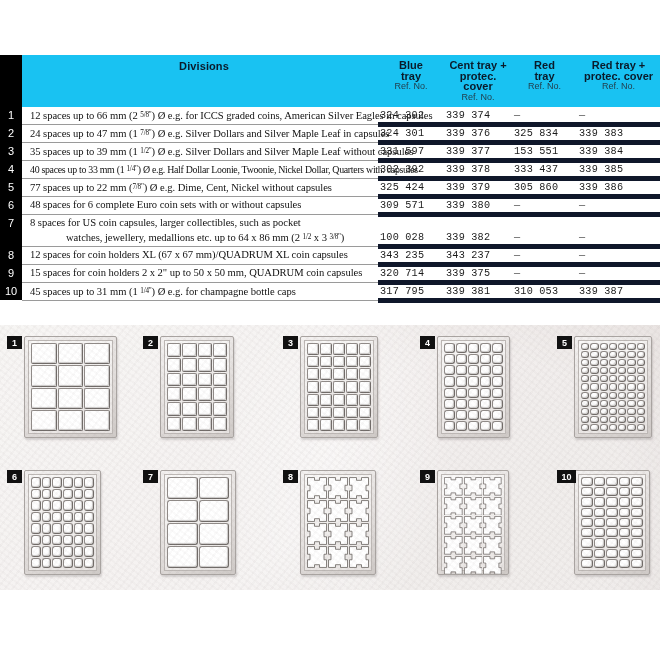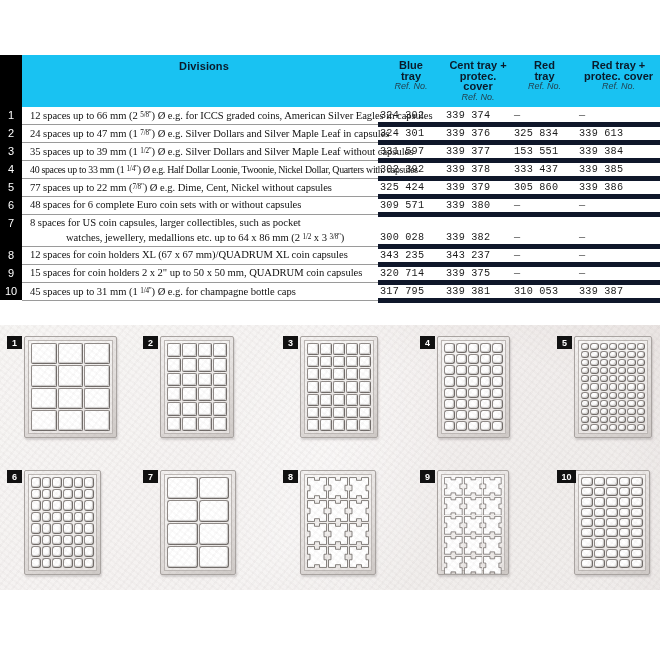--- a/index.html
+++ b/index.html
@@ -31,21 +31,21 @@
     padding-left: 8px;
     font-weight: bold; font-size: 11px; color: #0a1a2a;
     letter-spacing: .1px;
   }
   .hdr-title {
     font-weight: bold; font-size: 11px; color: #0a1a2a;
     line-height: 10.5px; white-space: pre-line;
   }
   .hdr-ref {
     font-weight: normal; font-size: 9px; color: #22404f;
-    line-height: 11px; margin-top: 0px; font-style: italic;
+    line-height: 11px; margin-top: 0px;
   }
 
   
   .num-cell {
     background: #000000; color: #ffffff;
     font-family: "Liberation Sans", sans-serif;
     font-size: 11px; text-align: center;
     vertical-align: middle;
     width: 22px; padding: 0;
     line-height: 15px;
@@ -182,21 +182,21 @@
             <td class="ref-cell">339 374</td>
             <td class="ref-cell dash">—</td>
             <td class="ref-cell dash">—</td>
           </tr>
           <tr>
             <td class="num-cell">2</td>
             <td class="desc-cell">24 spaces up to 47 mm (1 <span class="frac">7/8"</span>) Ø e.g. Silver Dollars and Silver Maple Leaf in capsules</td>
             <td class="ref-cell">324 301</td>
             <td class="ref-cell">339 376</td>
             <td class="ref-cell">325 834</td>
-            <td class="ref-cell">339 613</td>
+            <td class="ref-cell">339 383</td>
           </tr>
           <tr>
             <td class="num-cell">3</td>
             <td class="desc-cell">35 spaces up to 39 mm (1 <span class="frac">1/2"</span>) Ø e.g. Silver Dollars and Silver Maple Leaf without capsules</td>
             <td class="ref-cell">331 597</td>
             <td class="ref-cell">339 377</td>
             <td class="ref-cell">153 551</td>
             <td class="ref-cell">339 384</td>
           </tr>
           <tr>
@@ -219,21 +219,21 @@
             <td class="num-cell">6</td>
             <td class="desc-cell">48 spaces for 6 complete Euro coin sets with or without capsules</td>
             <td class="ref-cell">309 571</td>
             <td class="ref-cell">339 380</td>
             <td class="ref-cell dash">—</td>
             <td class="ref-cell dash">—</td>
           </tr>
           <tr>
             <td class="num-cell" style="vertical-align: top; padding-top: 2px;">7</td>
             <td class="desc-cell two-line">8 spaces for US coin capsules, larger collectibles, such as pocket<span class="sub-line">watches, jewellery, medallions etc. up to 64 x 86 mm (2 <span class="frac">1/2</span> x  3 <span class="frac">3/8"</span>)</span></td>
-            <td class="ref-cell">300 028</td>
+            <td class="ref-cell">100 028</td>
             <td class="ref-cell">339 382</td>
             <td class="ref-cell dash">—</td>
             <td class="ref-cell dash">—</td>
           </tr>
           <tr>
             <td class="num-cell">8</td>
             <td class="desc-cell">12 spaces for coin holders XL (67 x 67 mm)/QUADRUM XL coin capsules</td>
             <td class="ref-cell">343 235</td>
             <td class="ref-cell">343 237</td>
             <td class="ref-cell dash">—</td>

